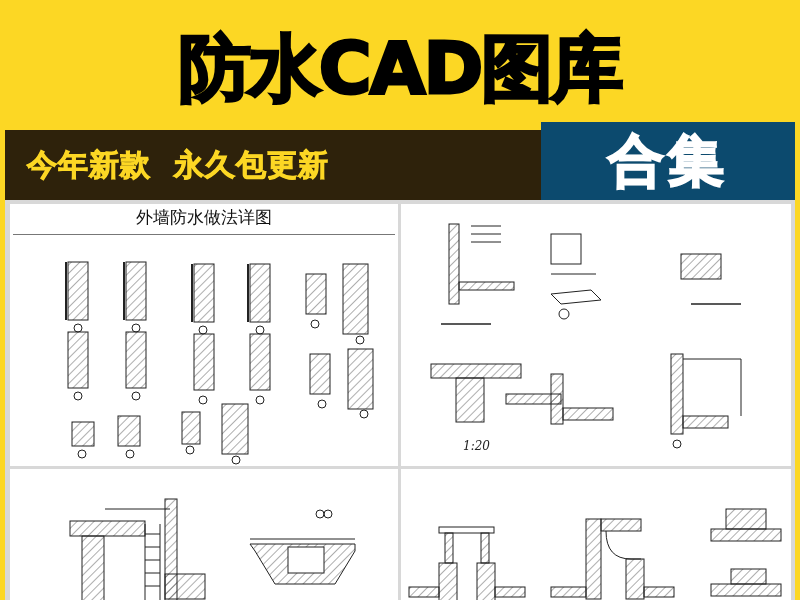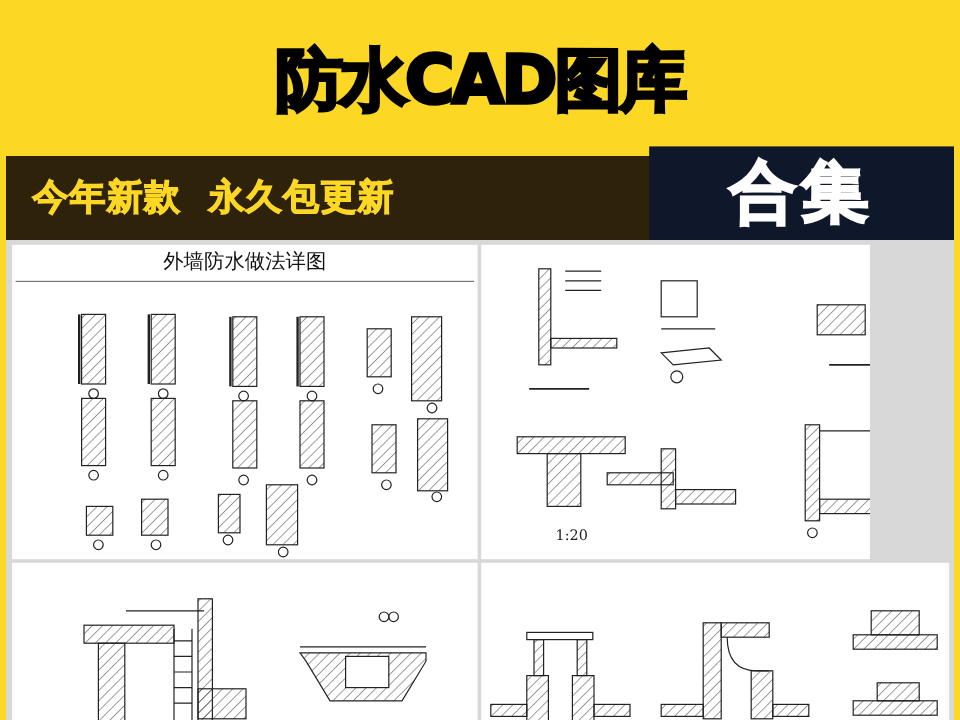--- a/index.html
+++ b/index.html
@@ -7,59 +7,59 @@
     body {
       position: relative;
       background: #fcd724;
       font-family: "DejaVu Sans", sans-serif;
     }
     .title {
       position: absolute; left: 0; top: 18px; width: 800px; height: 100px;
       text-align: center;
       font-family: "DejaVu Sans", sans-serif;
       font-weight: 900;
-      font-size: 56px;
+      font-size: 72px;
       line-height: 100px;
       color: #000;
       letter-spacing: -2px;
       -webkit-text-stroke: 3px #000;
     }
     .band {
       position: absolute; left: 5px; top: 130px; width: 537px; height: 70px;
       background: #2e220b;
       color: #fcd724;
       font-weight: 900;
       font-size: 30px;
       line-height: 70px;
       padding-left: 22px;
       letter-spacing: 1px;
       -webkit-text-stroke: 1px #fcd724;
       white-space: pre;
     }
     .red-badge {
       position: absolute; left: 541px; top: 122px; width: 254px; height: 78px;
-      background: #0f172a;
+      background: #0c4a6e;
       color: #fff;
       font-weight: 900;
       font-size: 56px;
       line-height: 78px;
       text-align: center;
       letter-spacing: 4px;
       -webkit-text-stroke: 2px #fff;
     }
     .grid {
       position: absolute; left: 5px; top: 200px; width: 790px; height: 400px;
       background: #d8d8d8;
       padding-left: 24px;
     }
     .panel {
       position: absolute; background: #fff; overflow: hidden;
     }
     .p1 { left: 5px; top: 4px; width: 388px; height: 262px; }
-    .p2 { left: 396px; top: 4px; width: 324px; height: 262px; }
+    .p2 { left: 396px; top: 4px; width: 390px; height: 262px; font-style: italic; }
     .p3 { left: 5px; top: 269px; width: 388px; height: 131px; }
     .p4 { left: 396px; top: 269px; width: 390px; height: 131px; }
     .p1-title {
       position: absolute; left: 0; top: 2px; width: 100%; text-align: center;
       font-size: 17px; color: #111; font-family: "DejaVu Serif", serif;
     }
     .p1-rule { position: absolute; left: 3px; right: 3px; top: 30px; height: 1px; background: #777; }
     svg { position: absolute; left: 0; top: 0; }
     .scale-label {
       position: absolute; font-family: "DejaVu Serif", serif; font-size: 12px; color: #222;

